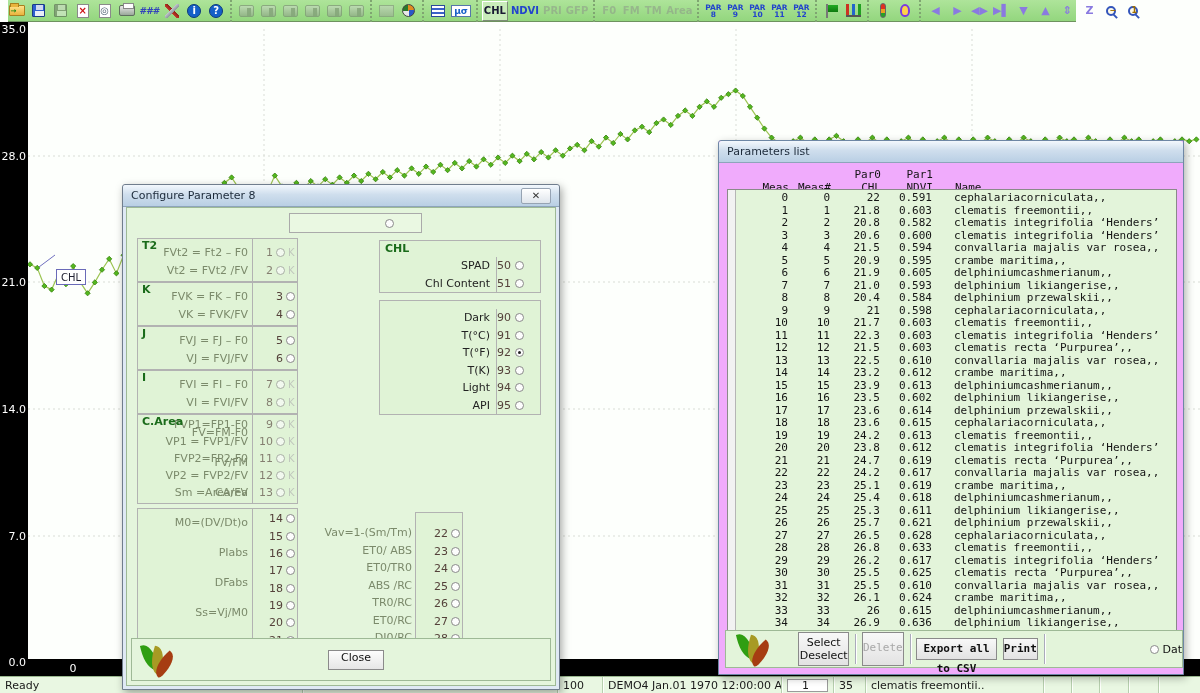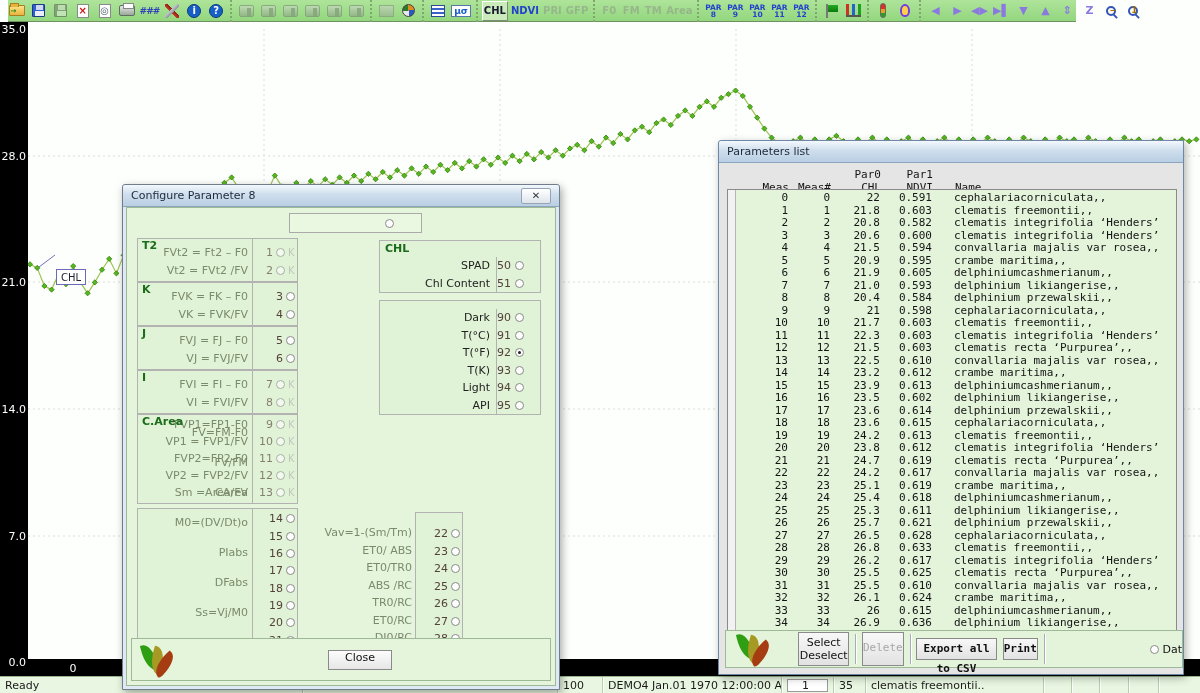--- a/index.html
+++ b/index.html
@@ -83,29 +83,29 @@
   .radio.sel::after{content:'';position:absolute;left:2px;top:2px;width:3px;height:3px;border-radius:50%;background:#222;}
   .rbox{position:absolute;background:#e0f3d6;border:1px solid #b2b2b2;}
   .rbox .rhead{position:absolute;left:5px;top:1px;font-size:11px;font-weight:bold;color:#1a6b1a;}
   .rrow{display:flex;align-items:center;height:17.5px;}
   .rrow .rlabel{flex:1;text-align:right;font-size:11px;color:#222;padding-right:6px;white-space:nowrap;}
   .rrow .rnum{width:44px;border-left:1px solid #b2b2b2;height:100%;display:flex;align-items:center;justify-content:flex-start;gap:4px;
      font-size:11px;color:#54413a;padding-left:0;}
   .plainlabel{font-size:11px;color:#7b8a6b;text-align:right;white-space:nowrap;height:17.5px;display:flex;align-items:center;justify-content:flex-end;}
   #dlg-bottom{position:absolute;left:4px;right:4px;bottom:4px;height:43px;background:#e4f5dc;border:1px solid #9eb996;display:flex;align-items:center;}
   .btn{background:linear-gradient(#fdfdfd,#e6e6e6);border:1px solid #8a8a8a;font-size:11px;color:#111;text-align:center;}
-  #close-btn{width:64px;height:20px;margin-left:150px;}
+  #close-btn{width:56px;height:20px;margin-left:150px;}
   .leaf{position:relative;width:38px;height:36px;flex:none;}
   .leaf i{position:absolute;width:13px;height:27px;border-radius:0 100% 20% 100%;}
   .leaf i:nth-child(1){background:#2f9e12;left:3px;top:2px;transform:rotate(-14deg);}
   .leaf i:nth-child(2){background:#a79a24;left:11px;top:5px;transform:rotate(16deg);}
   .leaf i:nth-child(3){background:#a63d12;left:18px;top:9px;transform:rotate(46deg);}
 
   
-  #params{position:absolute;left:718px;top:140px;width:466px;height:535px;z-index:3;background:#e5e5e5;
+  #params{position:absolute;left:718px;top:140px;width:466px;height:535px;z-index:3;background:#f0abfc;
      border:1px solid #6e87a5;box-shadow:2px 3px 8px rgba(0,0,0,.3);border-radius:3px 0 0 0;}
   #params .mono, #params .prow div, .pbtn{font-family:"DejaVu Sans Mono","Liberation Mono",monospace;}
   #phead{margin:6px 8px 0 18px;font-size:11px;color:#1a1a1a;}
   .prow{display:grid;grid-template-columns:52px 42px 50px 52px 1fr;line-height:12.5px;font-size:11px;color:#141414;}
   .prow div{text-align:right;white-space:pre;}
   .prow div:last-child{text-align:left;padding-left:22px;overflow:hidden;}
   #plist{position:absolute;left:8px;right:6px;top:48px;height:442px;border:1px solid #8a8a8a;background:#e3f4da;display:flex;}
   #pscroll{width:8px;background:#f2f2f2;border-right:1px solid #b5b5b5;}
   #prows{flex:1;padding:2px 4px 0 0;overflow:hidden;}
   #pbottom{position:absolute;left:6px;right:0;bottom:6px;height:38px;border:1px solid #9eb996;background:#e3f4da;display:flex;align-items:center;}

